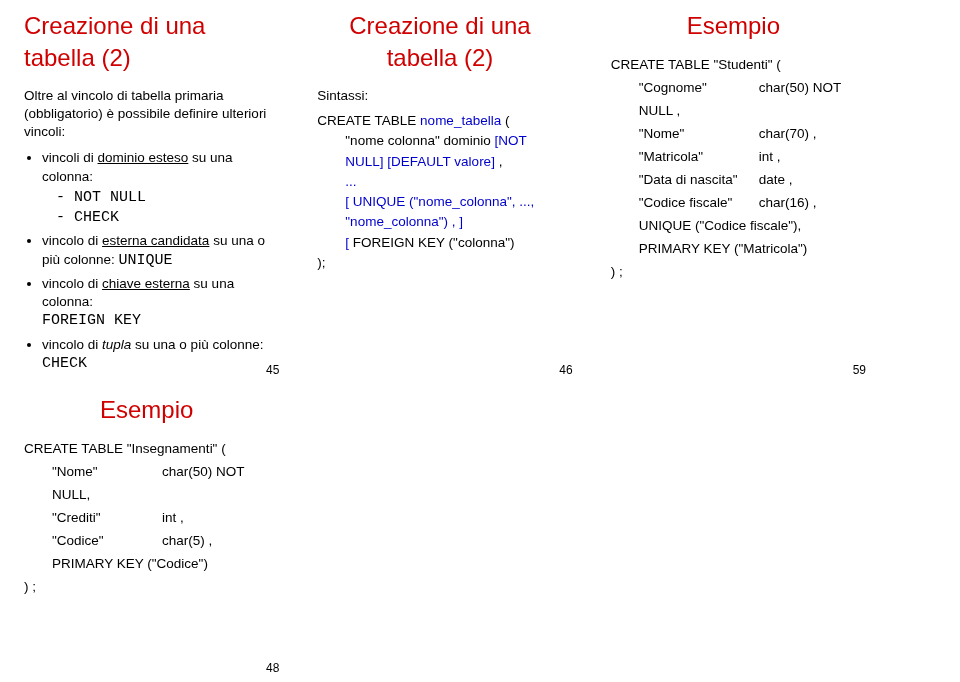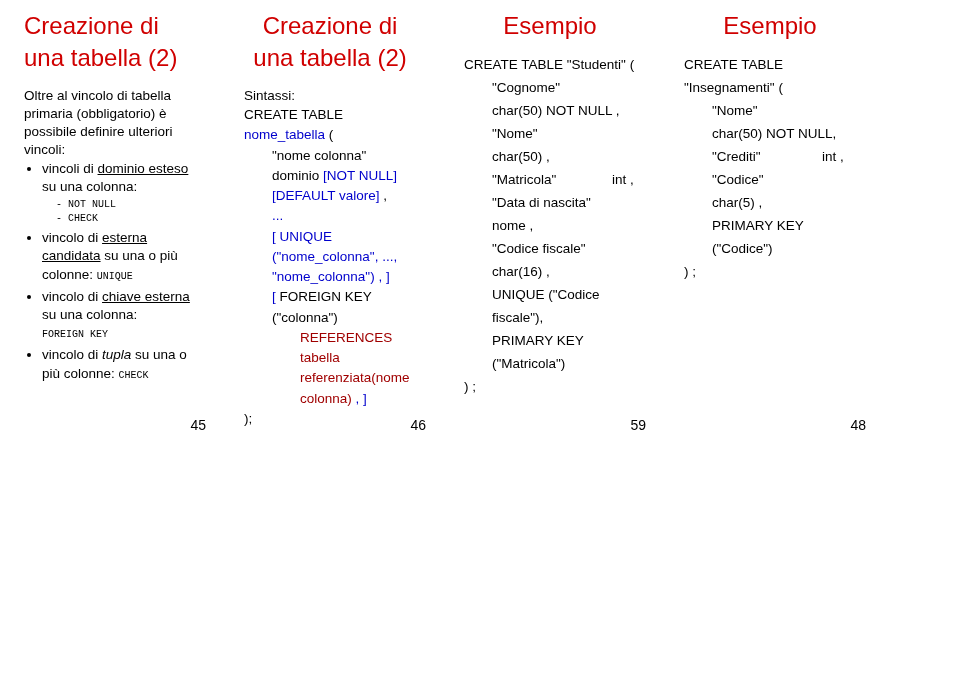--- a/index.html
+++ b/index.html
@@ -6,21 +6,21 @@
     margin: 0;
     padding: 0;
     font-family: Arial, Helvetica, sans-serif;
     background: #fff;
     width: 960px;
     height: 682px;
     overflow: hidden;
   }
   .grid {
     display: grid;
-    grid-template-columns: 1fr 1fr 1fr 1fr;
+    grid-template-columns: 1fr 1fr 1fr;
     grid-template-rows: 1fr 1fr;
     width: 880px;
     height: 682px;
   }
   .slide {
     padding: 10px 24px 6px 24px;
     box-sizing: border-box;
     position: relative;
     font-size: 13.5px;
     line-height: 1.35;
@@ -30,44 +30,45 @@
     font-weight: normal;
     margin: 0 0 12px 0;
   }
   .title-center {
     text-align: center;
   }
   .red { color: #d00000; }
   .blue { color: #0000cc; }
   .darkred { color: #a00000; }
   ul.main {
-    margin: 0 0 0 0;
+    margin: 8px 0 0 0;
     padding-left: 18px;
   }
   ul.main > li {
     margin-bottom: 4px;
   }
   ul.sub {
     list-style: none;
     margin: 2px 0 4px 0;
     padding-left: 14px;
   }
   ul.sub li::before {
     content: "- ";
   }
   .underline { text-decoration: underline; }
-  .mono { font-family: "Courier New", monospace; font-size: 10px; }
+  .mono { font-family: "Courier New", monospace; font-size: 15px; }
   .pagenum {
     position: absolute;
-    bottom: 0;
+    bottom: 6px;
     right: 14px;
-    font-size: 14px;
+    font-size: 12px;
     color: #000;
   }
   .syntax-block {
+    margin-top: 6px;
     line-height: 1.5;
   }
   .example-block {
     margin-top: 6px;
     line-height: 1.7;
   }
   .indent1 { padding-left: 28px; }
   .indent2 { padding-left: 56px; }
 </style>
 </head>
@@ -107,36 +108,33 @@
         <span>CREATE TABLE </span><span class="blue">nome_tabella</span><span> (</span>
       </div>
       <div class="indent1">
         <span>"nome colonna"  dominio  </span><span class="blue">[NOT NULL] [DEFAULT valore] </span><span>,</span>
       </div>
       <div class="indent1 blue">...</div>
       <div class="indent1 blue">[ UNIQUE ("nome_colonna", ..., "nome_colonna") , ]</div>
       <div class="indent1">
         <span class="blue">[ </span><span>FOREIGN KEY ("colonna")</span>
       </div>
-      <div class="indent2">
-        <span class="darkred">REFERENCES tabella referenziata(nome colonna) </span><span class="blue">, ]</span>
-      </div>
       <div>);</div>
     </div>
     <div class="pagenum">46</div>
   </div>
 
   <div class="slide">
     <h2 class="title title-center red">Esempio</h2>
     <div class="example-block">
       <div>CREATE  TABLE  "Studenti" (</div>
       <div class="indent1"><span style="display:inline-block;width:120px">"Cognome"</span><span>char(50) NOT NULL ,</span></div>
-      <div class="indent1"><span style="display:inline-block;width:120px">"Nome"</span><span>char(50) ,</span></div>
+      <div class="indent1"><span style="display:inline-block;width:120px">"Nome"</span><span>char(70) ,</span></div>
       <div class="indent1"><span style="display:inline-block;width:120px">"Matricola"</span><span>int ,</span></div>
-      <div class="indent1"><span style="display:inline-block;width:120px">"Data di nascita"</span><span>nome ,</span></div>
+      <div class="indent1"><span style="display:inline-block;width:120px">"Data di nascita"</span><span>date ,</span></div>
       <div class="indent1"><span style="display:inline-block;width:120px">"Codice fiscale"</span><span>char(16) ,</span></div>
       <div class="indent1">UNIQUE ("Codice fiscale"),</div>
       <div class="indent1">PRIMARY KEY ("Matricola")</div>
       <div>) ;</div>
     </div>
     <div class="pagenum">59</div>
   </div>
 
   <div class="slide">
     <h2 class="title title-center red">Esempio</h2>

